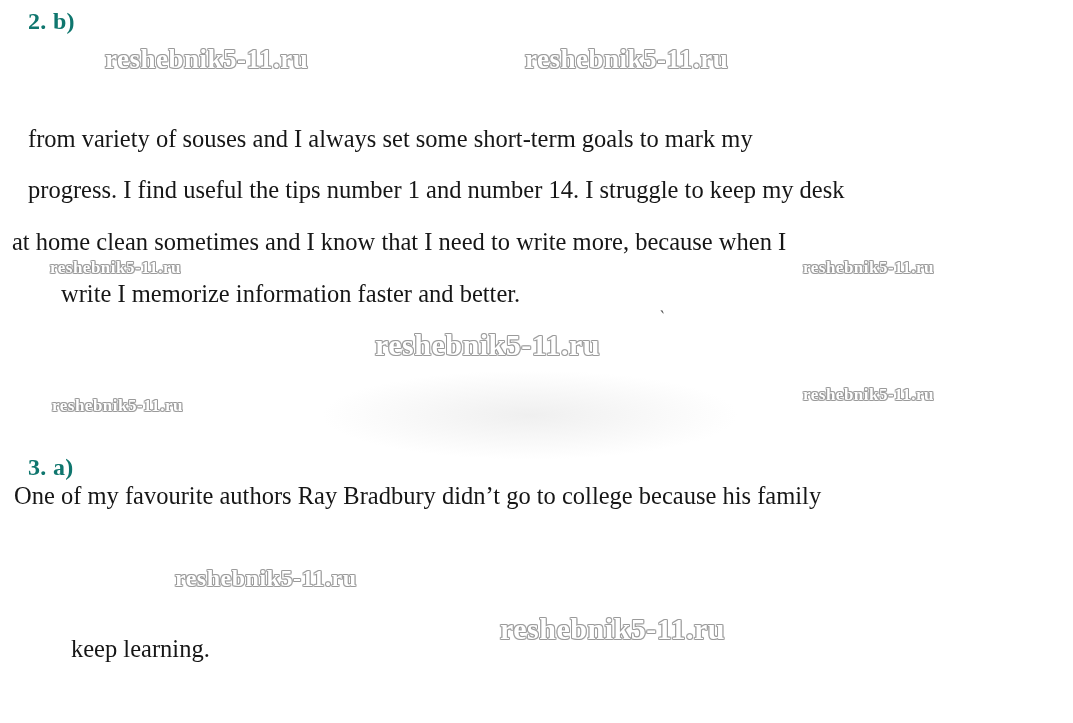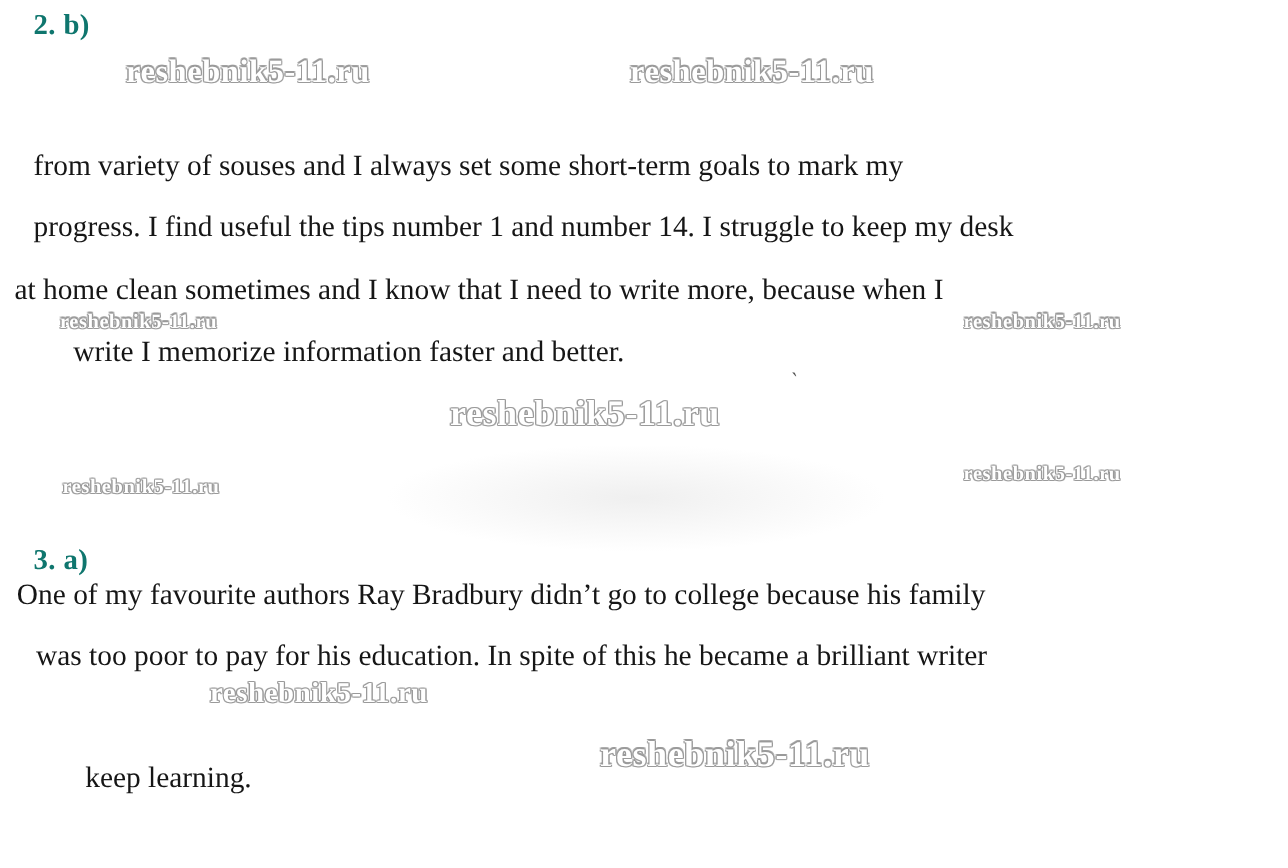--- a/index.html
+++ b/index.html
@@ -118,21 +118,20 @@
   <div class="task-label" id="label-2b">2. b)</div>
 
   <div class="answer-text b2-l2">from variety of souses and I always set some short-term goals to mark my</div>
   <div class="answer-text b2-l3">progress. I find useful the tips number 1 and number 14. I struggle to keep my desk</div>
   <div class="answer-text b2-l4">at home clean sometimes and I know that I need to write more, because when I</div>
   <div class="answer-text b2-l5">write I memorize information faster and better.</div>
 
   <div class="task-label" id="label-3a">3. a)</div>
 
   <div class="answer-text b3-l1">One of my favourite authors Ray Bradbury didn’t go to college because his family</div>
-  <div class="answer-text b3-l2">was too poor to pay for his education. In spite of this he became a brilliant writer</div>
   <div class="answer-text b3-l4">keep learning.</div>
 
   <div class="faint-mark"></div>
 
   <div class="tick">`</div>
 
   <div class="wm lg wm-1">reshebnik5-11.ru</div>
   <div class="wm lg wm-2">reshebnik5-11.ru</div>
   <div class="wm sm wm-3">reshebnik5-11.ru</div>
   <div class="wm sm wm-4">reshebnik5-11.ru</div>

